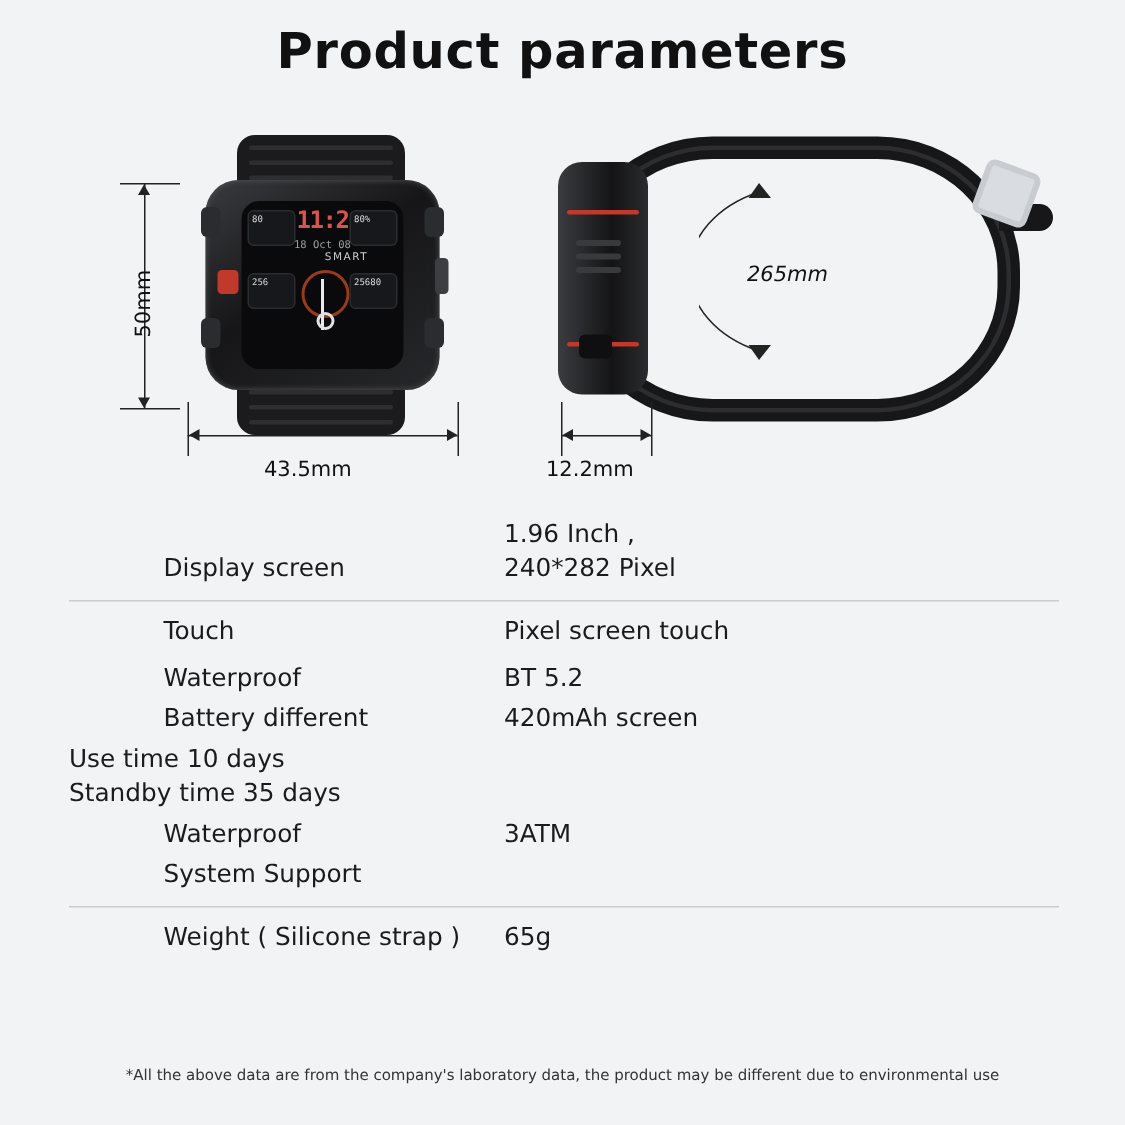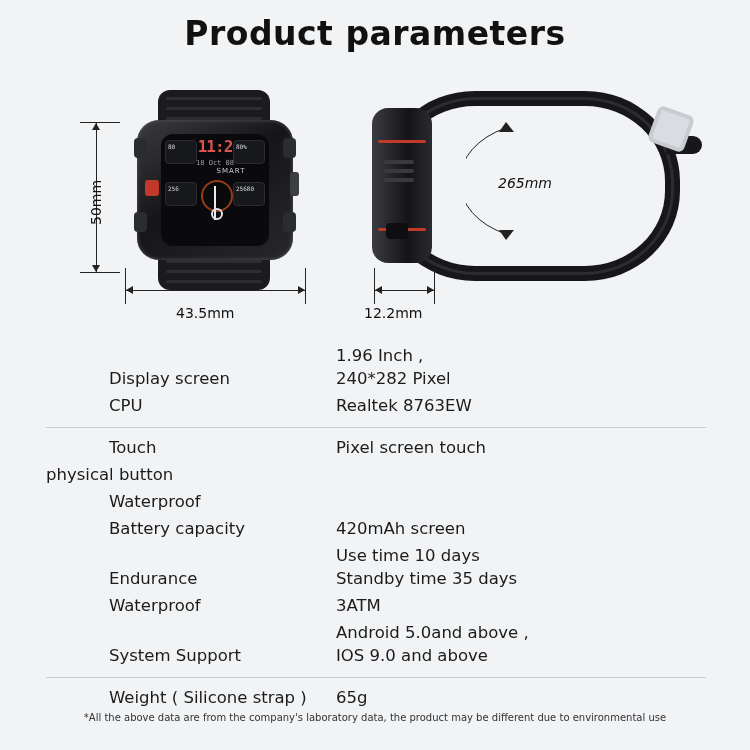--- a/index.html
+++ b/index.html
@@ -500,56 +500,49 @@
   </div>
 
   <div class="specs">
 
     <div class="spec-group">
       <div class="spec-row">
         <div class="spec-key">Display screen</div>
         <div class="spec-val">1.96 Inch ,
 240*282 Pixel</div>
       </div>
-      <div class="spec-row">
-        <div class="spec-key">CPU</div>
-        <div class="spec-val">Realtek 8763EW</div>
-      </div>
     </div>
 
     <div class="spec-sep"></div>
 
     <div class="spec-group">
       <div class="spec-row">
         <div class="spec-key">Touch</div>
         <div class="spec-val">Pixel screen touch</div>
       </div>
       <div class="spec-row">
-        <div class="spec-val">physical button</div>
       </div>
       <div class="spec-row">
         <div class="spec-key">Waterproof</div>
-      </div>
-      <div class="spec-row">
-        <div class="spec-key">Battery capacity</div>
+        <div class="spec-val">BT 5.2</div>
+      </div>
+      <div class="spec-row">
+        <div class="spec-key">Battery different</div>
         <div class="spec-val">420mAh screen</div>
       </div>
       <div class="spec-row">
-        <div class="spec-key">Endurance</div>
         <div class="spec-val">Use time 10 days
 Standby time 35 days</div>
       </div>
       <div class="spec-row">
         <div class="spec-key">Waterproof</div>
         <div class="spec-val">3ATM</div>
       </div>
       <div class="spec-row">
         <div class="spec-key">System Support</div>
-        <div class="spec-val">Android 5.0and above ,
-IOS 9.0 and above</div>
       </div>
     </div>
 
     <div class="spec-sep"></div>
 
     <div class="spec-group">
       <div class="spec-row">
         <div class="spec-key">Weight ( Silicone strap )</div>
         <div class="spec-val">65g</div>
       </div>

